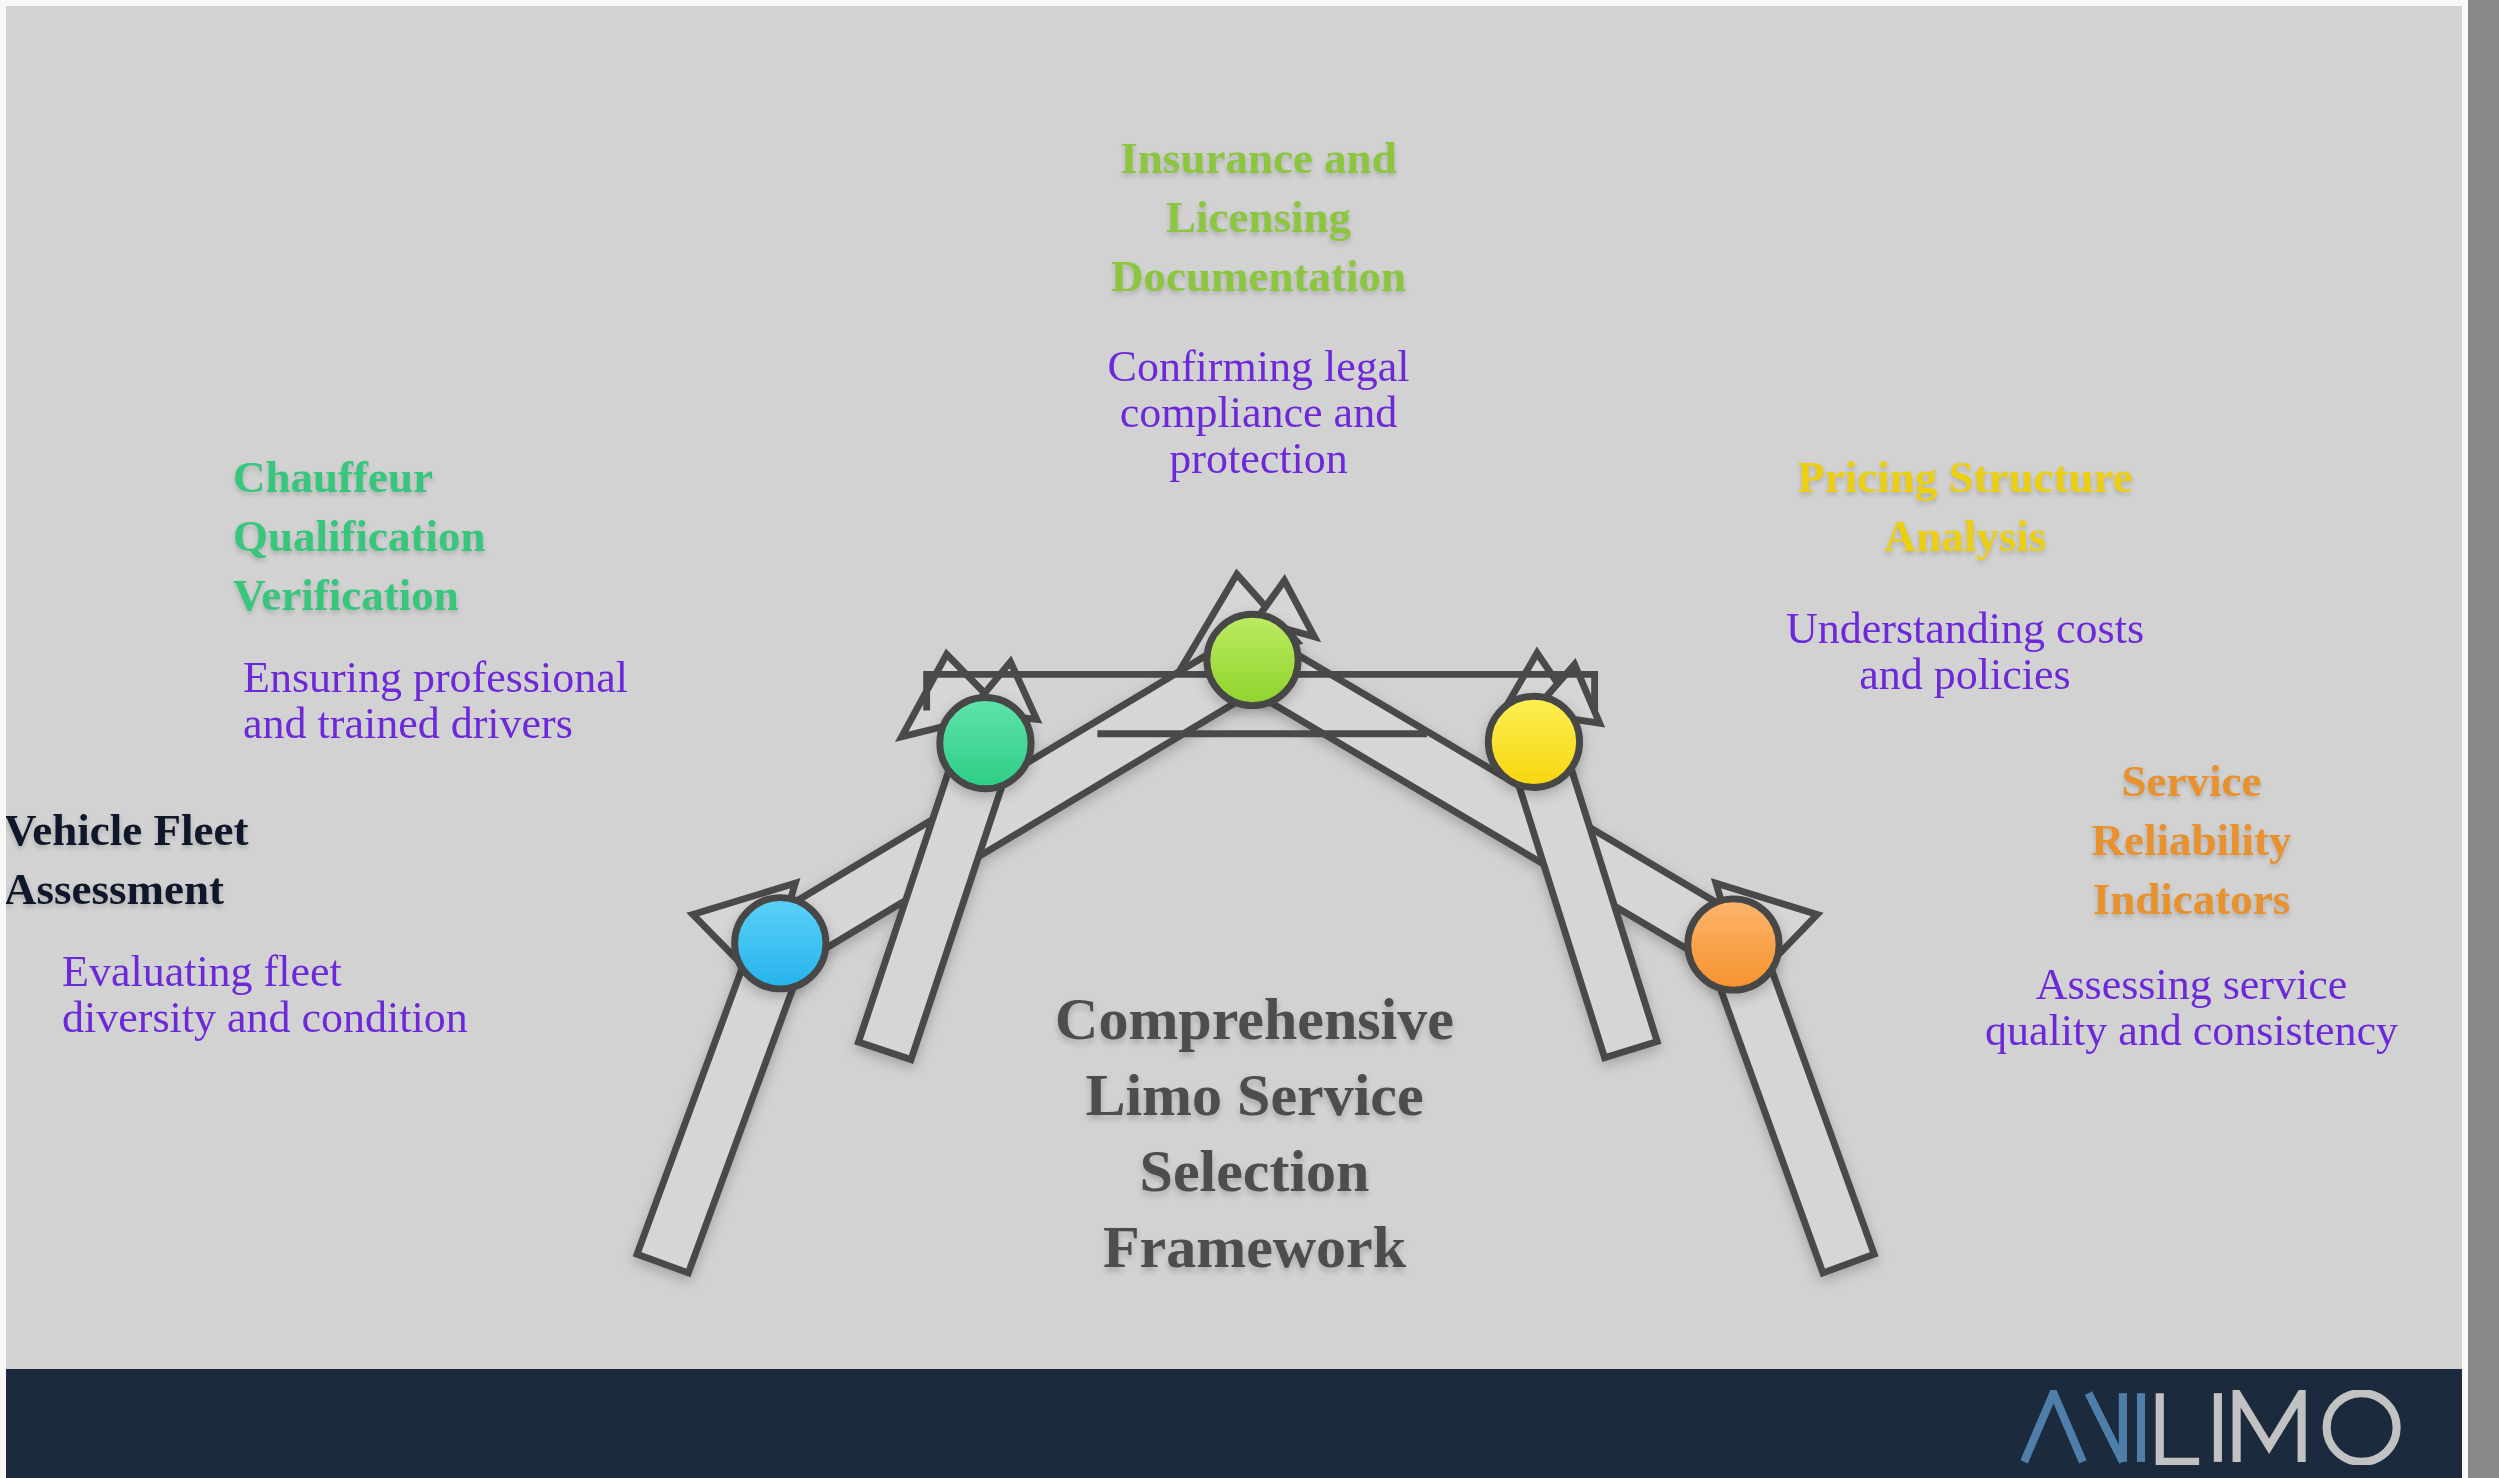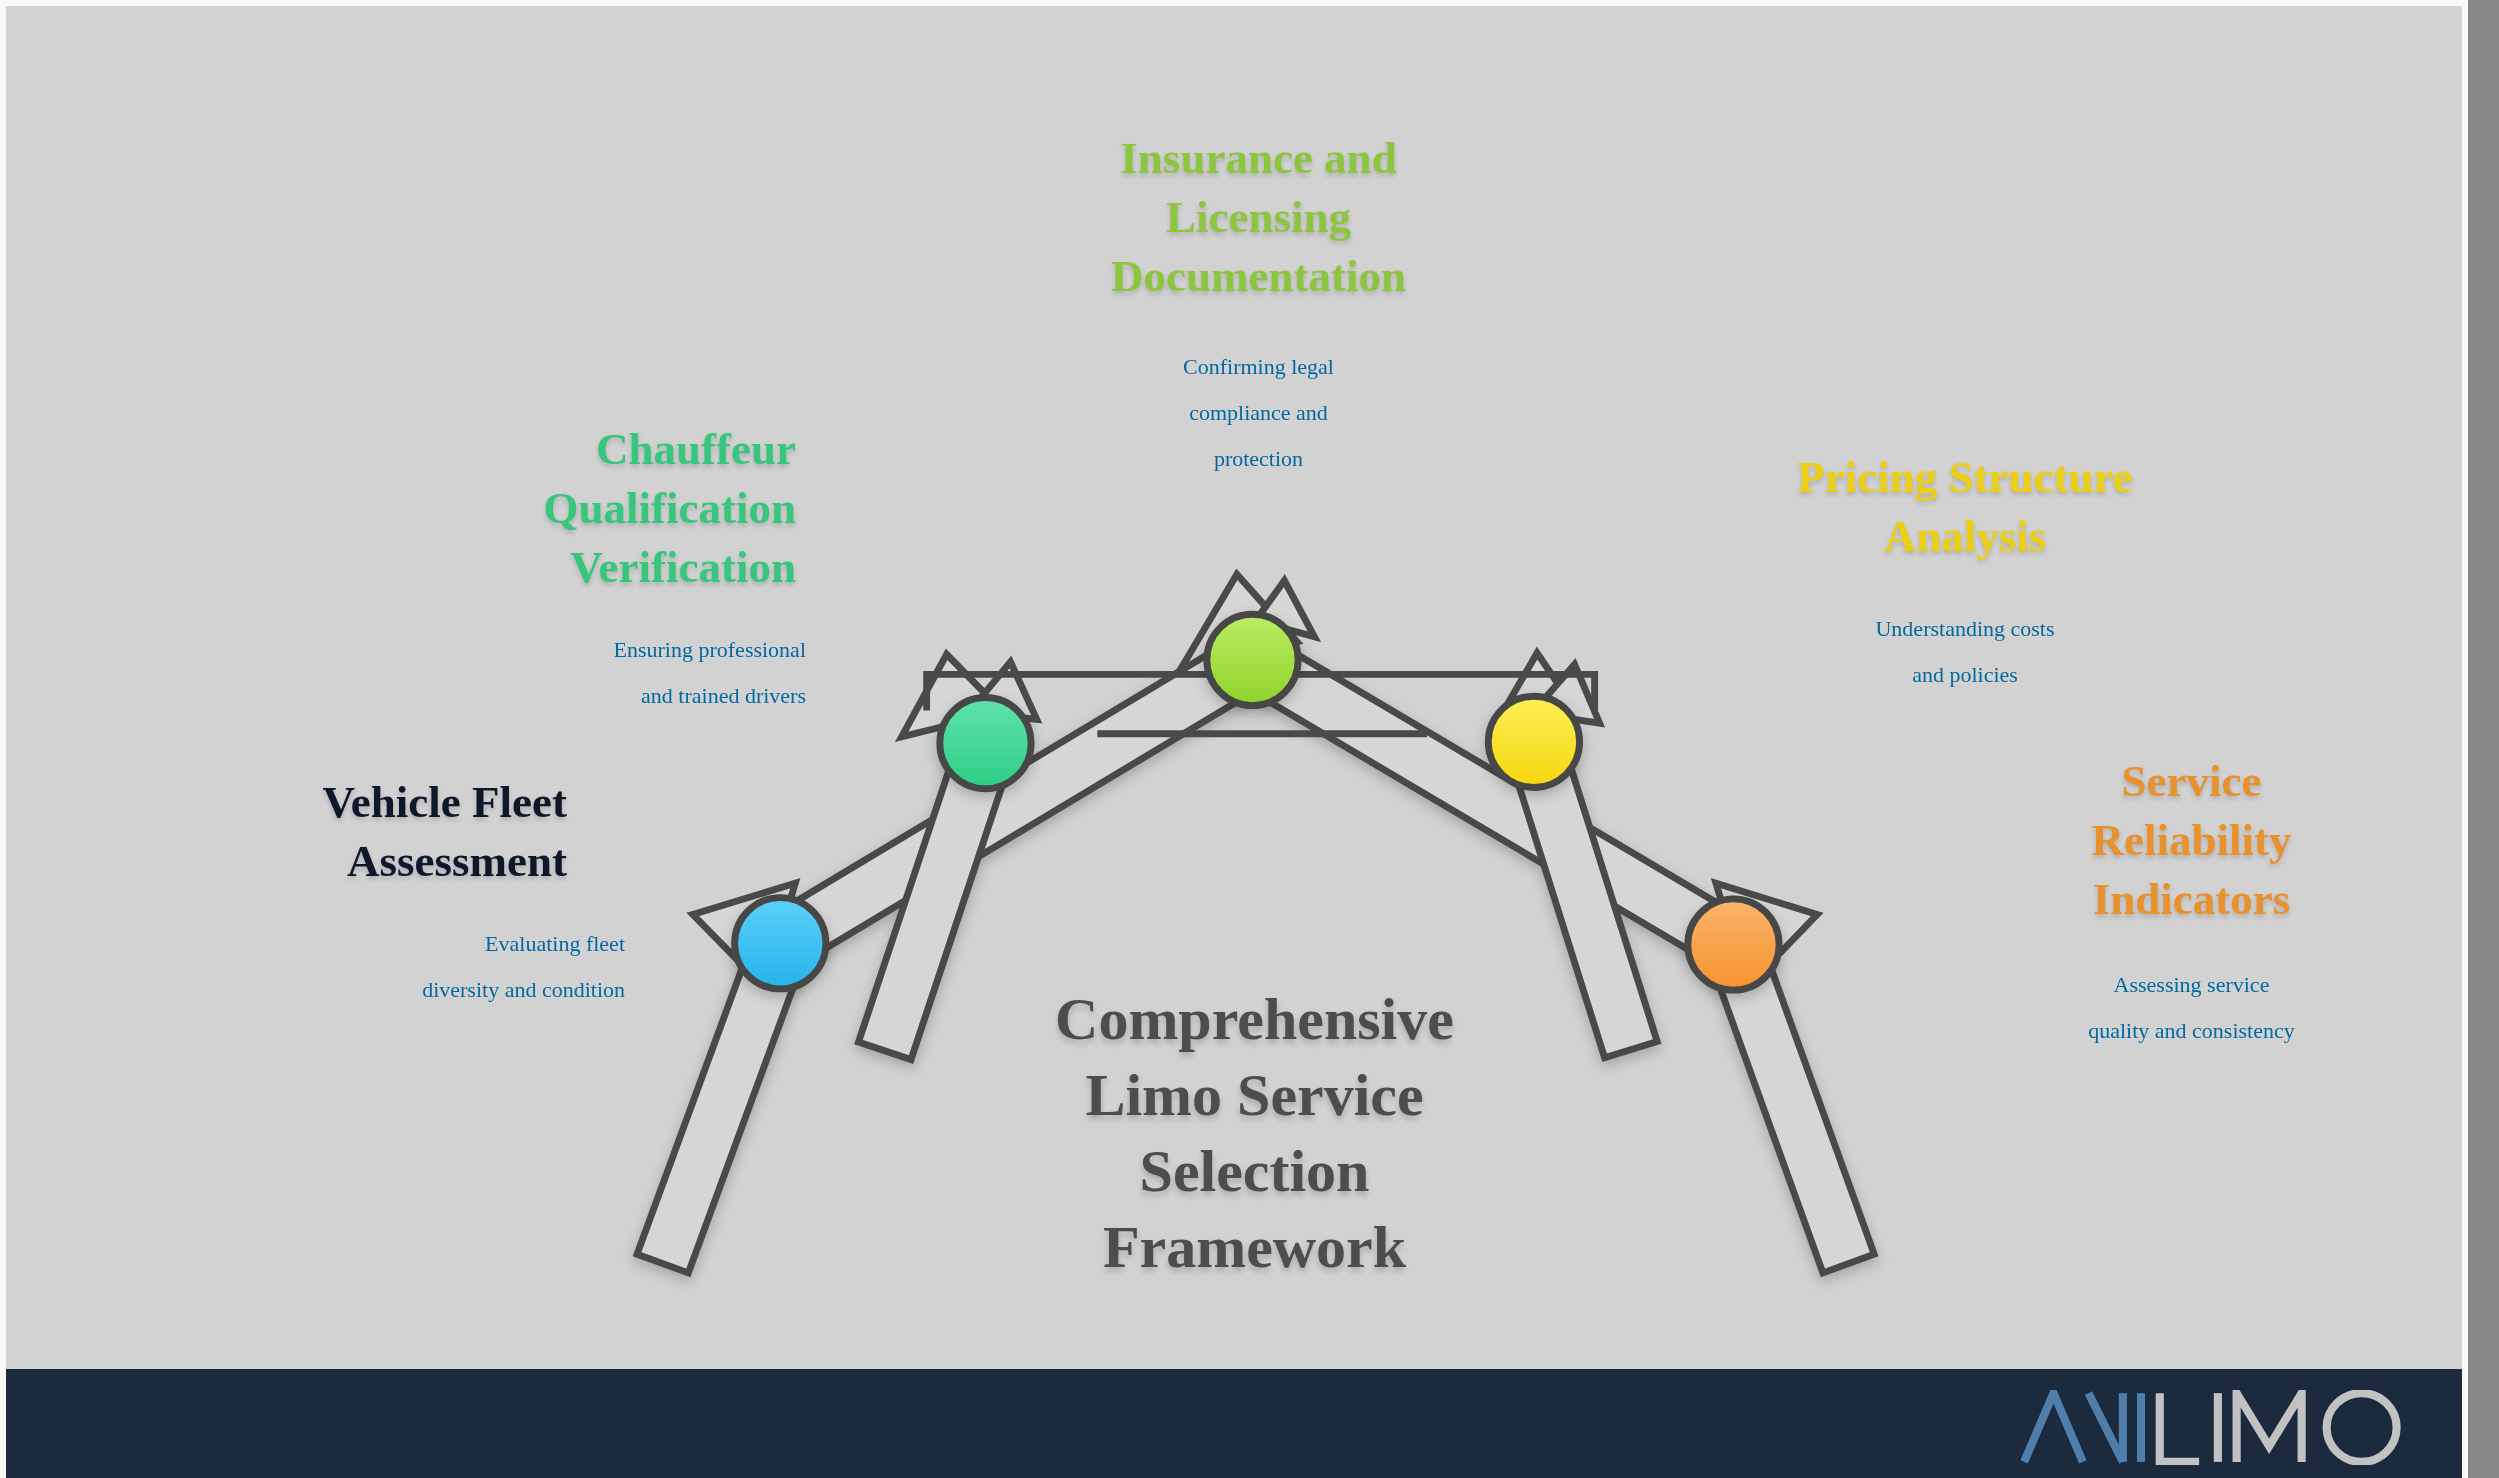--- a/index.html
+++ b/index.html
@@ -16,35 +16,35 @@
   }
   .diagram-svg{position:absolute;left:0;top:0;width:2493px;height:1473px;}
   .txt{position:absolute;white-space:pre-line;}
   .step-title{
     font-weight:700;
     font-size:45px;
     line-height:59px;
     text-shadow:0 3.1px 5.6px rgba(0,0,0,0.18);
   }
   .step-desc{
-    font-size:22px;
+    font-size:44px;
     line-height:46px;
-    color:#0369a1;
+    color:#6d28d9;
     font-weight:400;
   }
   .main-title{
     font-weight:700;
     font-size:60px;
     line-height:76px;
     color:#4D4D4D;
     text-align:center;
     text-shadow:0 3.8px 6.3px rgba(0,0,0,0.2);
     margin-top:14px;
   }
-  .align-right{text-align:right;}
+  .align-right{margin-top:28px;}
   .align-left{text-align:center;}
   .align-center{text-align:center;}
   .footer-bar{
     position:absolute;
     left:0;right:0;bottom:0;
     height:110px;
     background:#1B2A3D;
   }
   .logo-svg{position:absolute;right:41px;top:21px;width:400px;height:75px;}
 </style>

